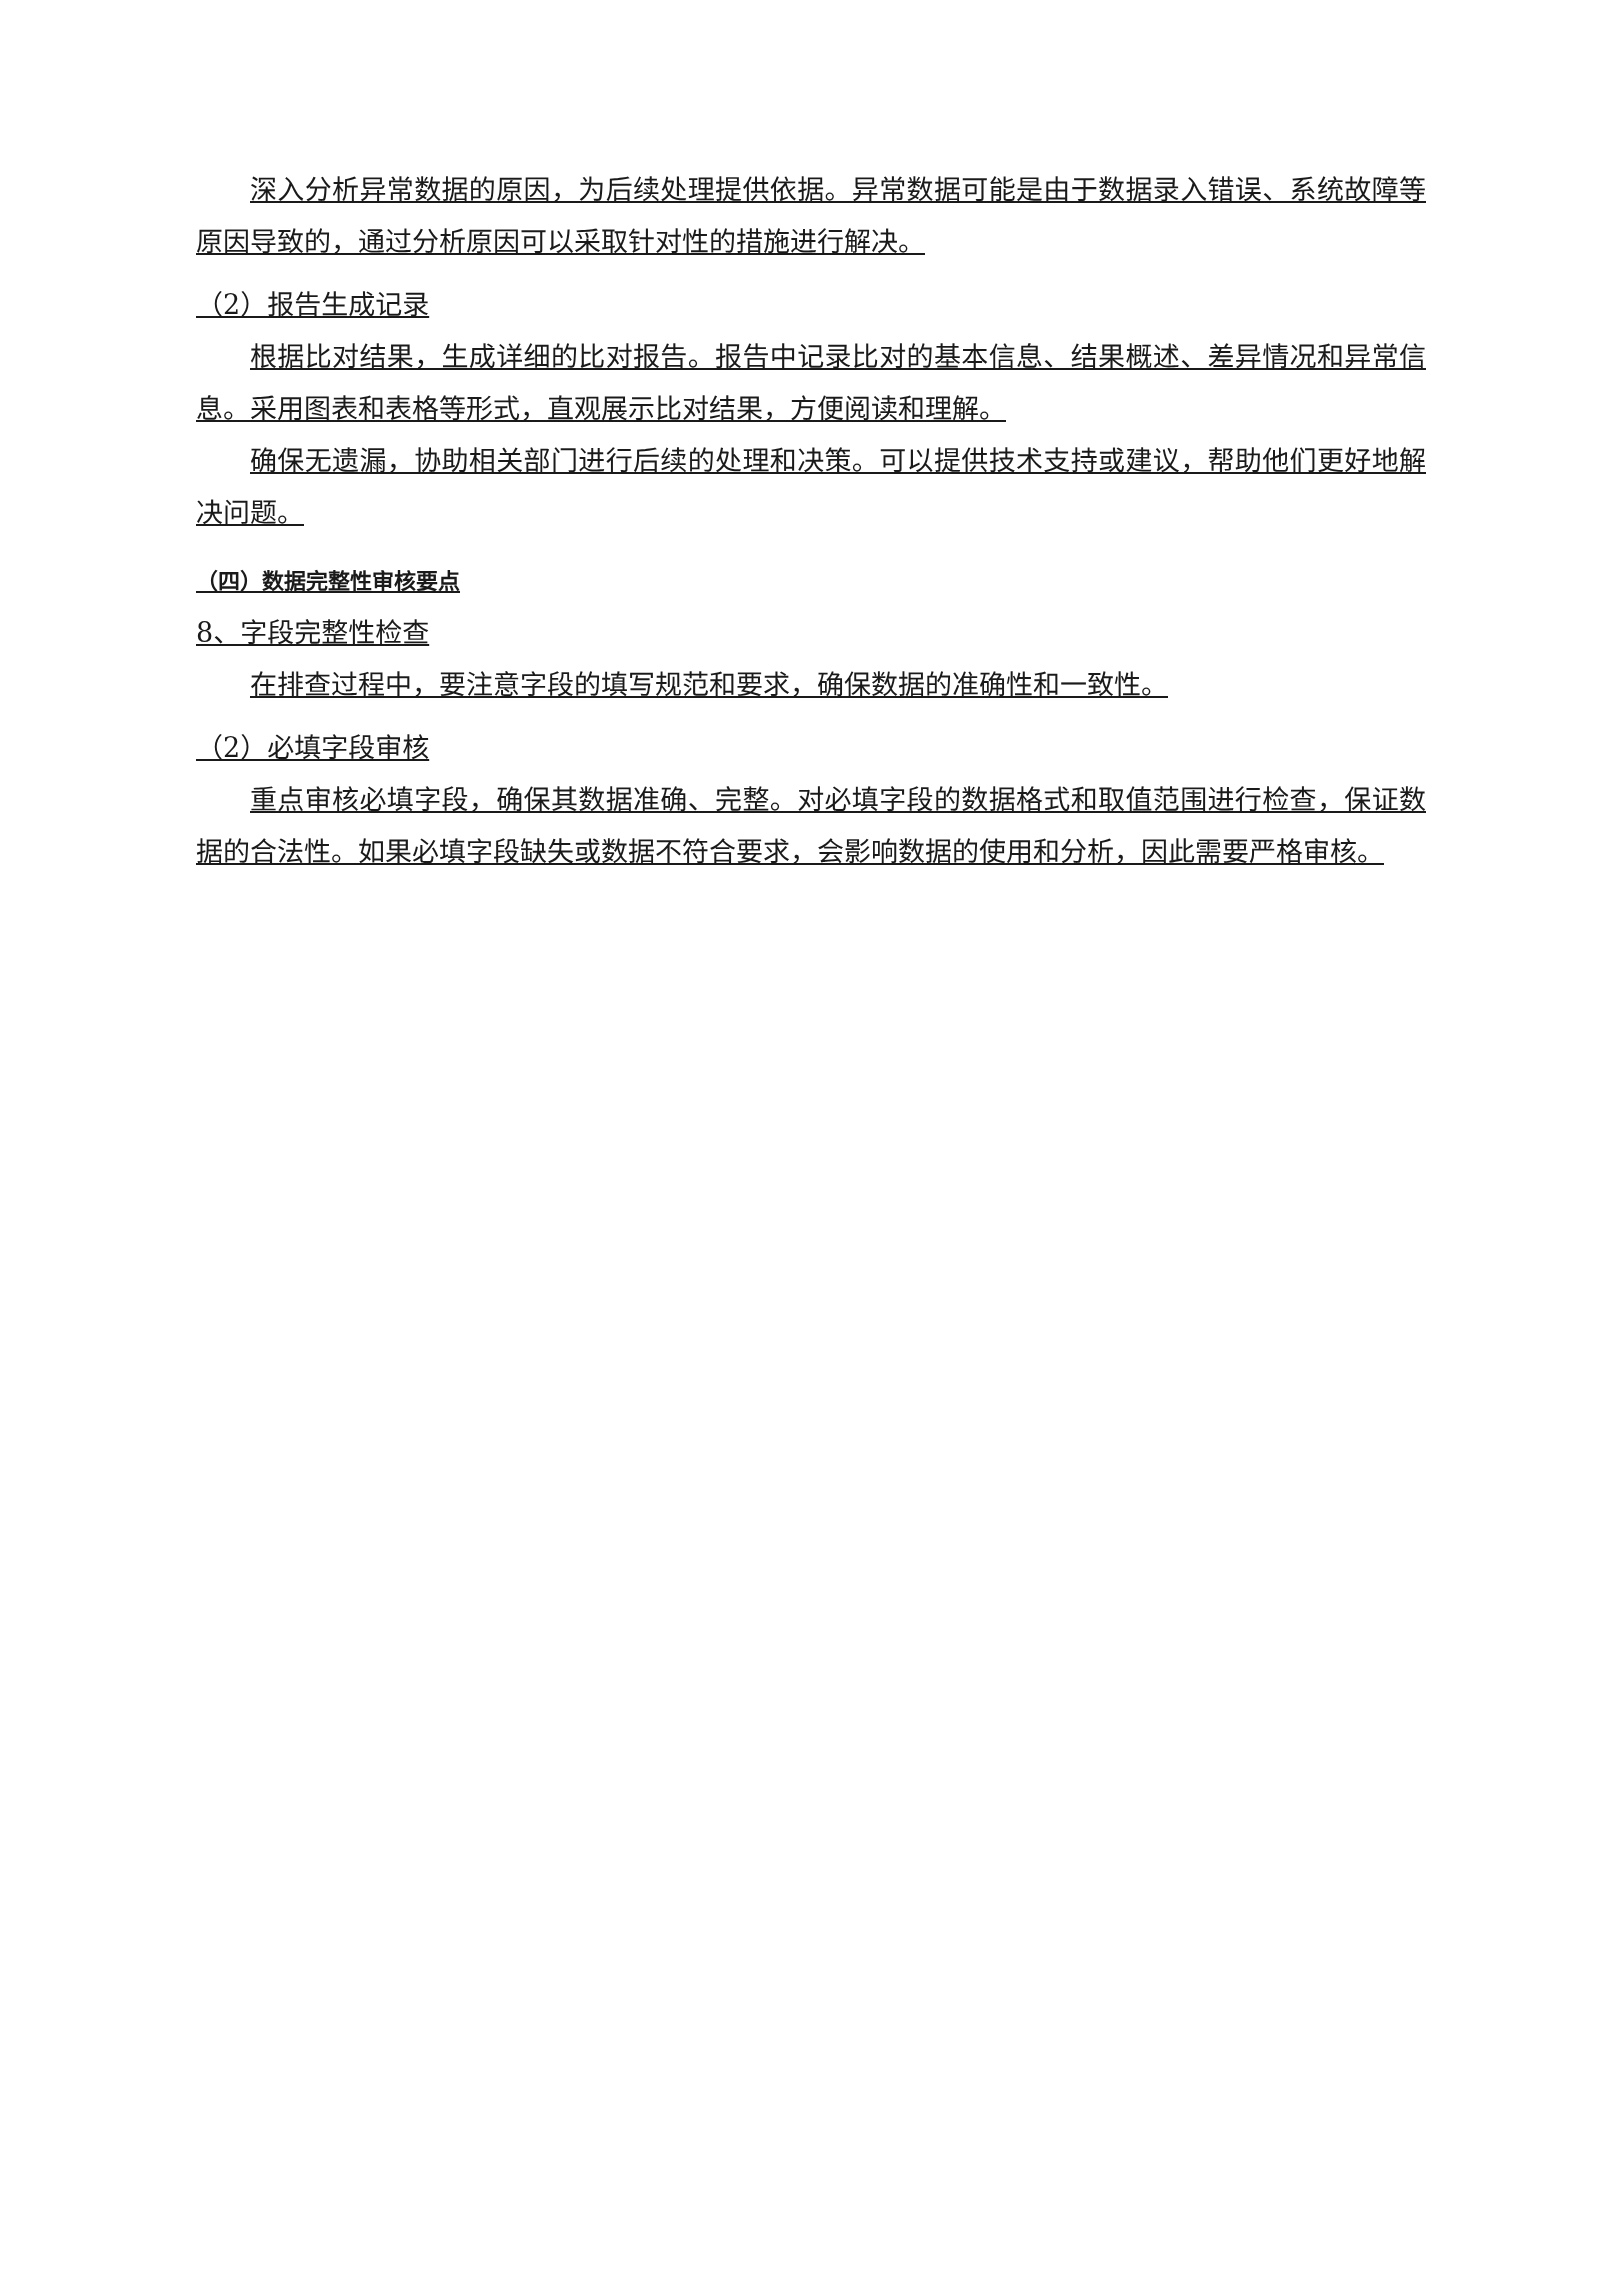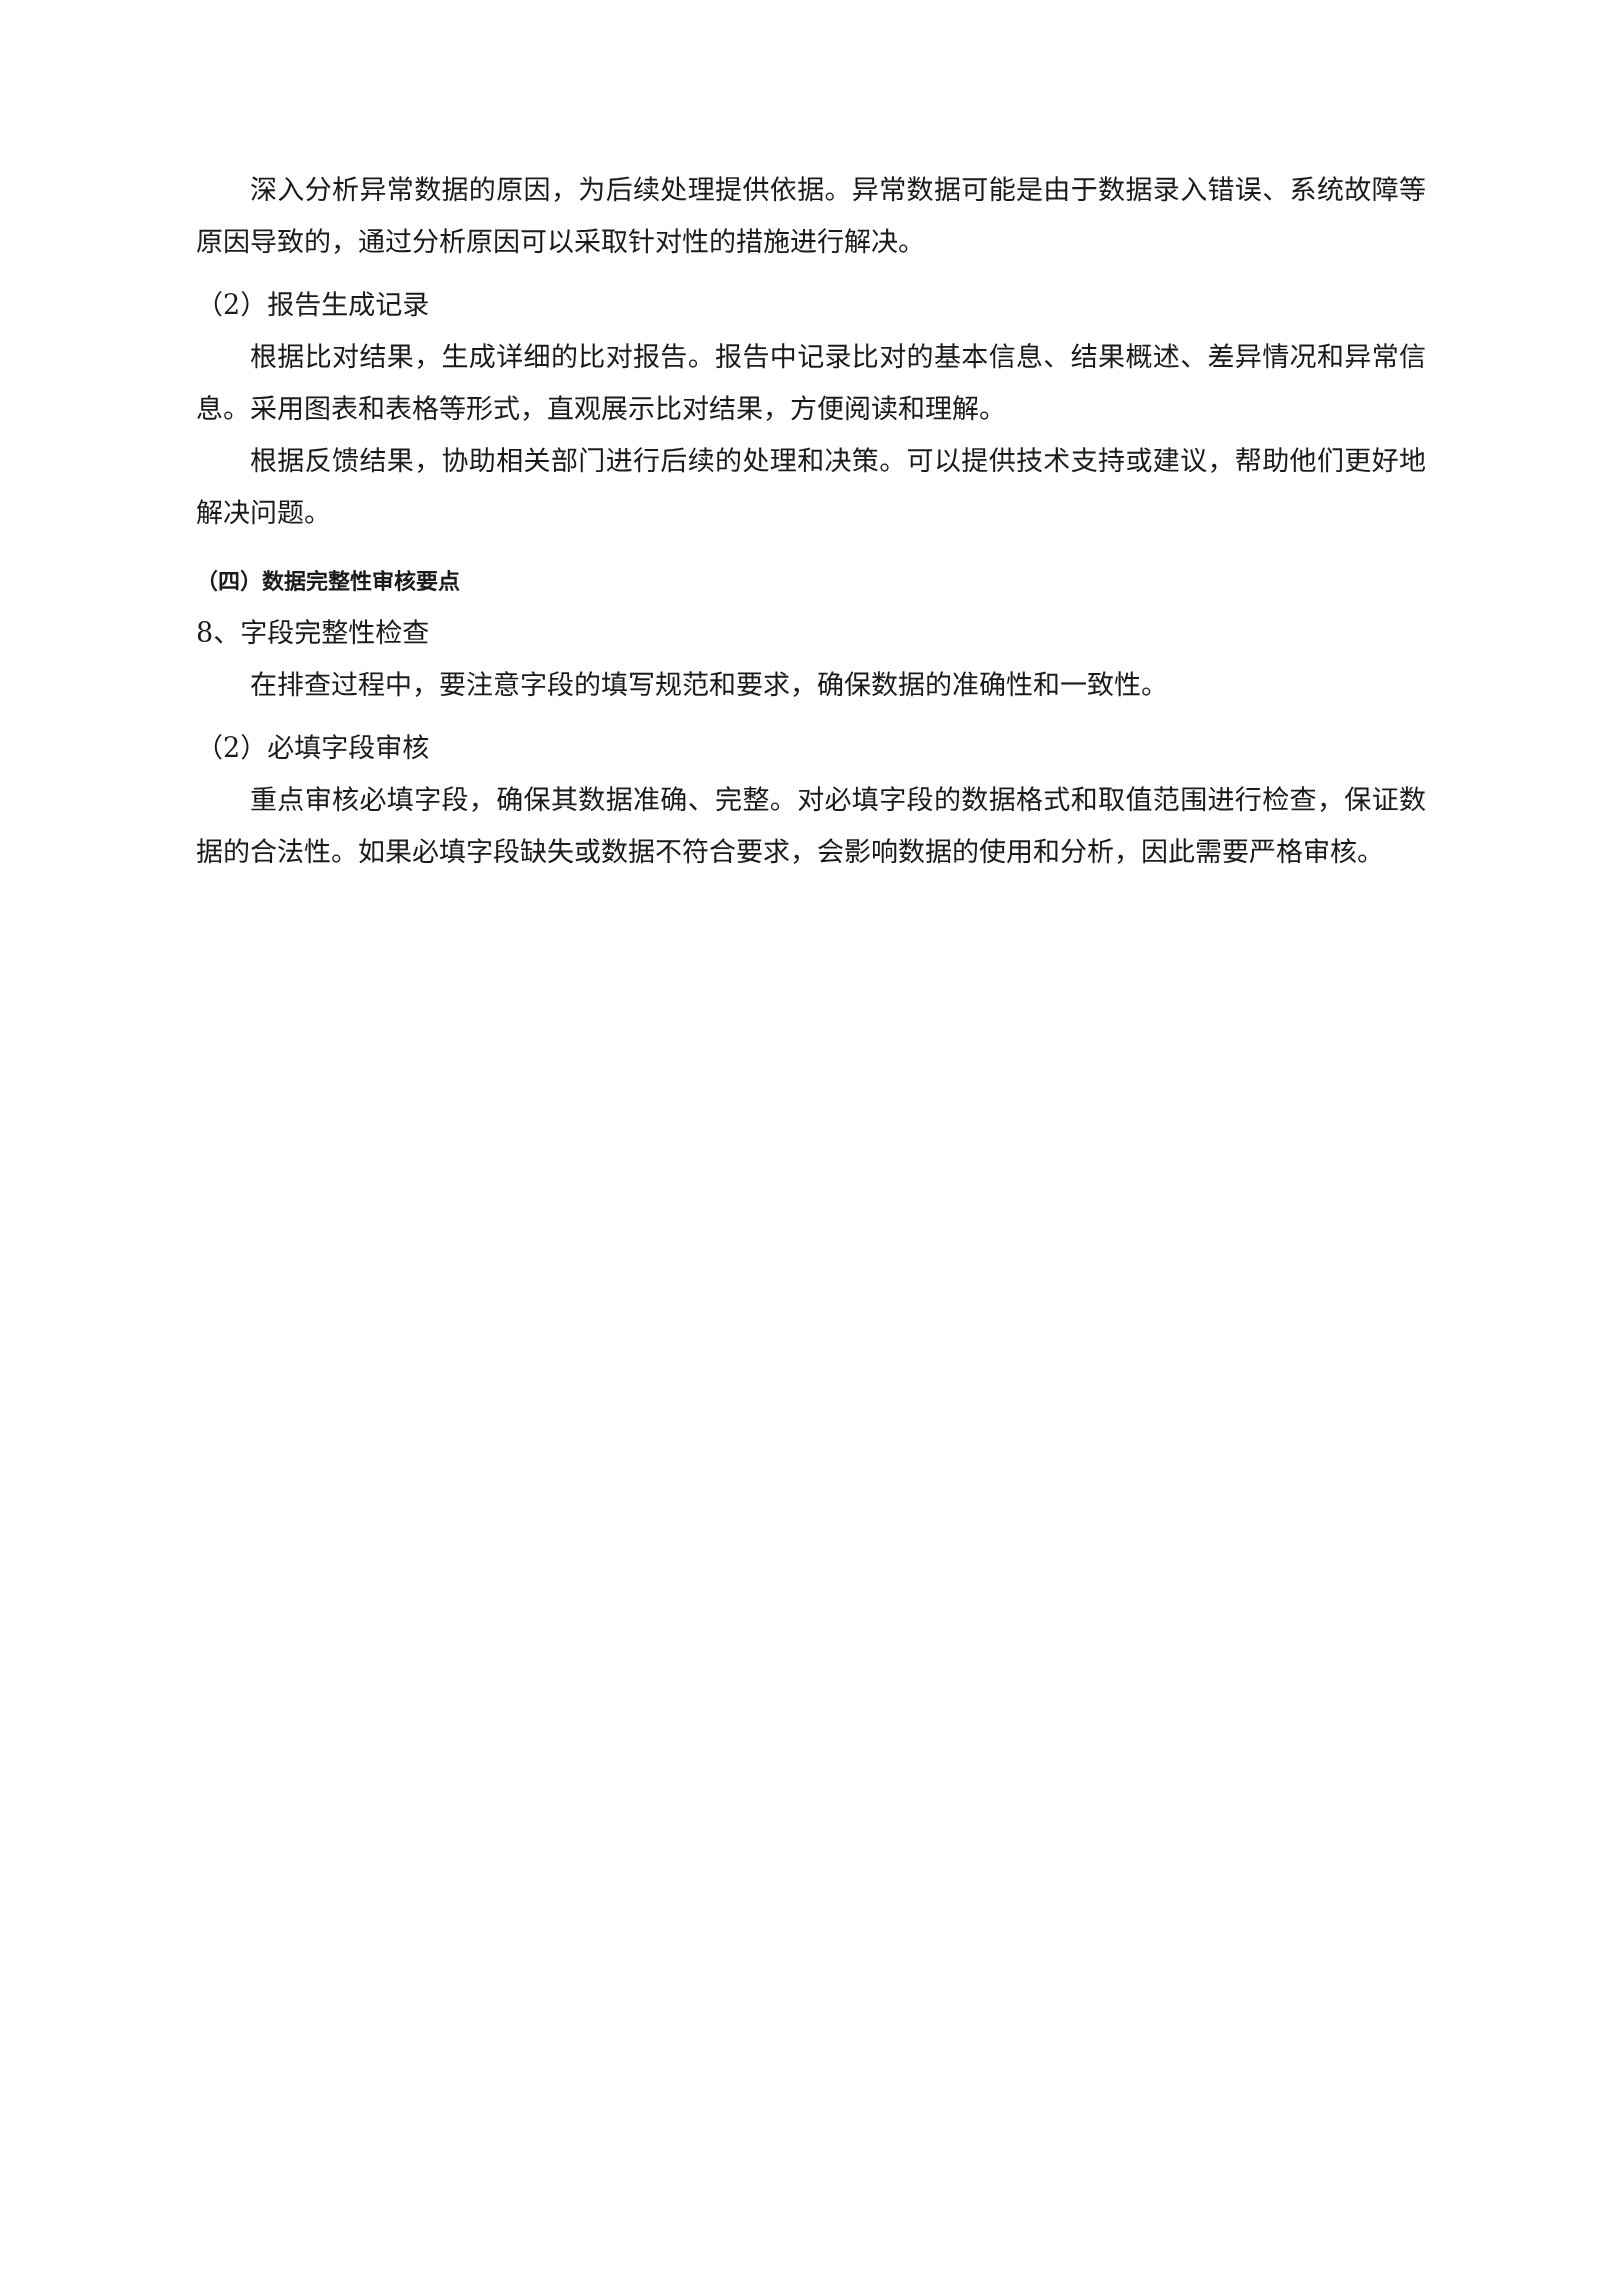--- a/index.html
+++ b/index.html
@@ -18,20 +18,21 @@
     padding: 164px 196px 164px 196px;
     font-family: "DejaVu Serif", "Liberation Serif", serif;
     color: #1a1a1a;
   }
   .doc-body {
     width: 1230px;
     font-size: 27px;
     line-height: 1.92;
     text-align: justify;
     text-justify: inter-ideograph;
+    text-decoration: underline;
   }
   p {
     margin: 0 0 0px 0;
     padding: 0;
   }
   p.indent {
     text-indent: 2em;
   }
   p.heading {
     text-indent: 0;
@@ -58,21 +59,21 @@
 
     <p class="indent">深入分析异常数据的原因，为后续处理提供依据。异常数据可能是由于数据录入错误、系统故障等原因导致的，通过分析原因可以采取针对性的措施进行解决。</p>
 
     <p class="heading">（2）报告生成记录</p>
 
     <p class="indent">根据比对结果，生成详细的比对报告。报告中记录比对的基本信息、结果概述、差异情况和异常信息。采用图表和表格等形式，直观展示比对结果，方便阅读和理解。</p>
 
 
 
 
-    <p class="indent">根据反馈结果，协助相关部门进行后续的处理和决策。可以提供技术支持或建议，帮助他们更好地解决问题。</p>
+    <p class="indent">确保无遗漏，协助相关部门进行后续的处理和决策。可以提供技术支持或建议，帮助他们更好地解决问题。</p>
 
     <p class="heading-major">（四）数据完整性审核要点</p>
 
     <p class="sub-heading">8、字段完整性检查</p>
 
 
 
     <p class="indent">在排查过程中，要注意字段的填写规范和要求，确保数据的准确性和一致性。</p>
 
     <p class="heading">（2）必填字段审核</p>

